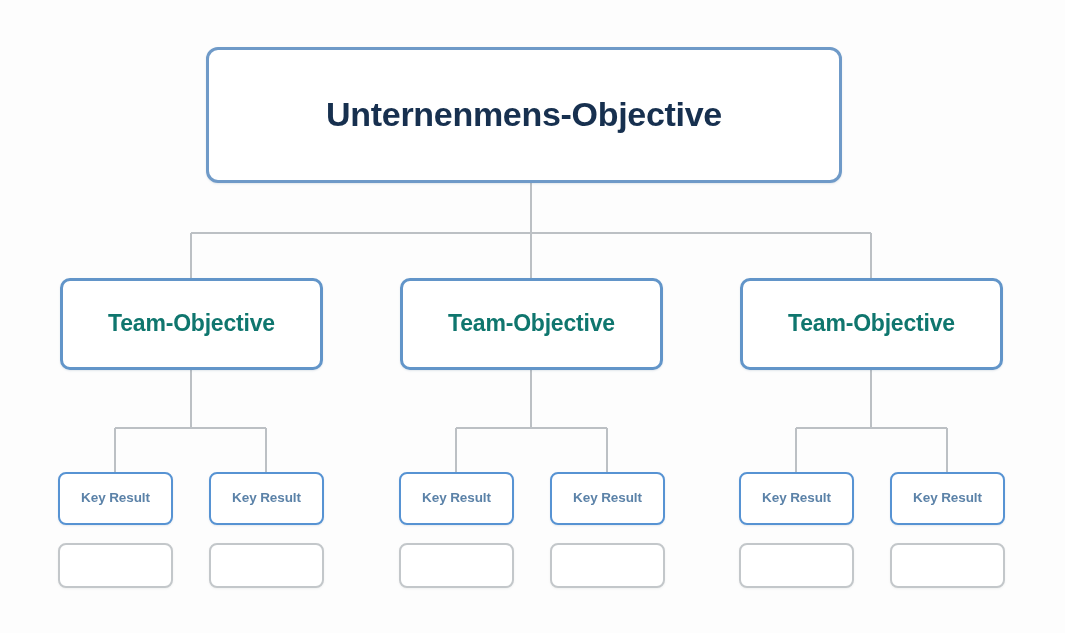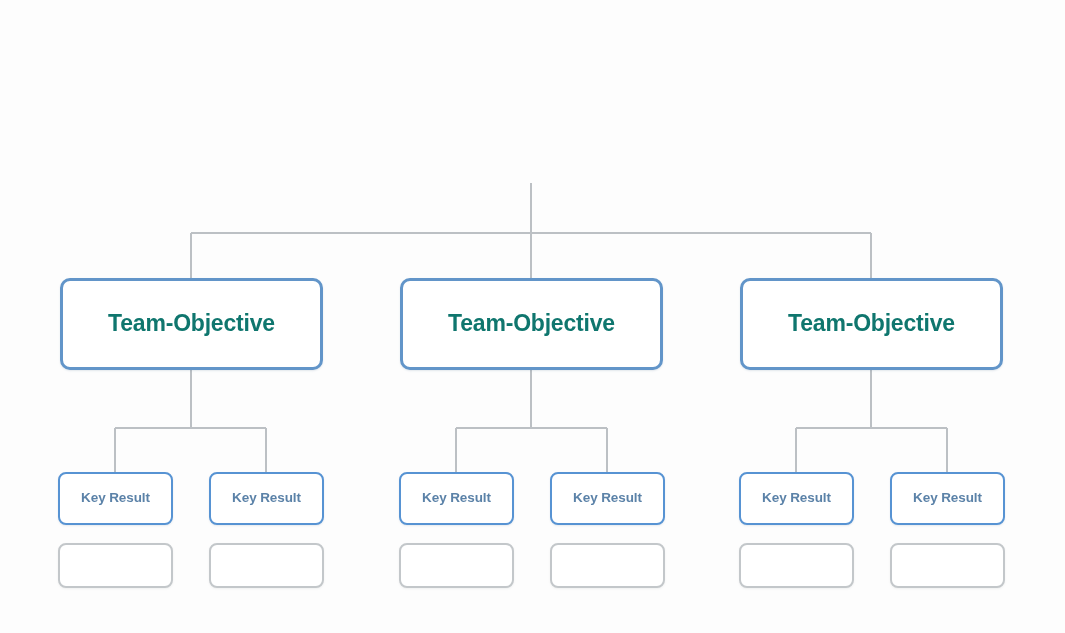--- a/index.html
+++ b/index.html
@@ -105,20 +105,23 @@
         <line x1="796" x2="947" y1="428" y2="428"></line>
         <line x1="115" x2="115" y1="428" y2="472"></line>
         <line x1="266" x2="266" y1="428" y2="472"></line>
         <line x1="456" x2="456" y1="428" y2="472"></line>
         <line x1="607" x2="607" y1="428" y2="472"></line>
         <line x1="796" x2="796" y1="428" y2="472"></line>
         <line x1="947" x2="947" y1="428" y2="472"></line>
       </g>
   </svg>
 
+  <div class="node node-root" style="left: 206px; top: 47px; width: 636px; height: 136px;">
+    <span class="node-label">Unternenmens-Objective</span>
+  </div>
 
   <div class="node node-team" style="left: 60px; top: 278px; width: 263px; height: 92px;">
     <span class="node-label">Team-Objective</span>
   </div>
   <div class="node node-team" style="left: 400px; top: 278px; width: 263px; height: 92px;">
     <span class="node-label">Team-Objective</span>
   </div>
   <div class="node node-team" style="left: 740px; top: 278px; width: 263px; height: 92px;">
     <span class="node-label">Team-Objective</span>
   </div>

